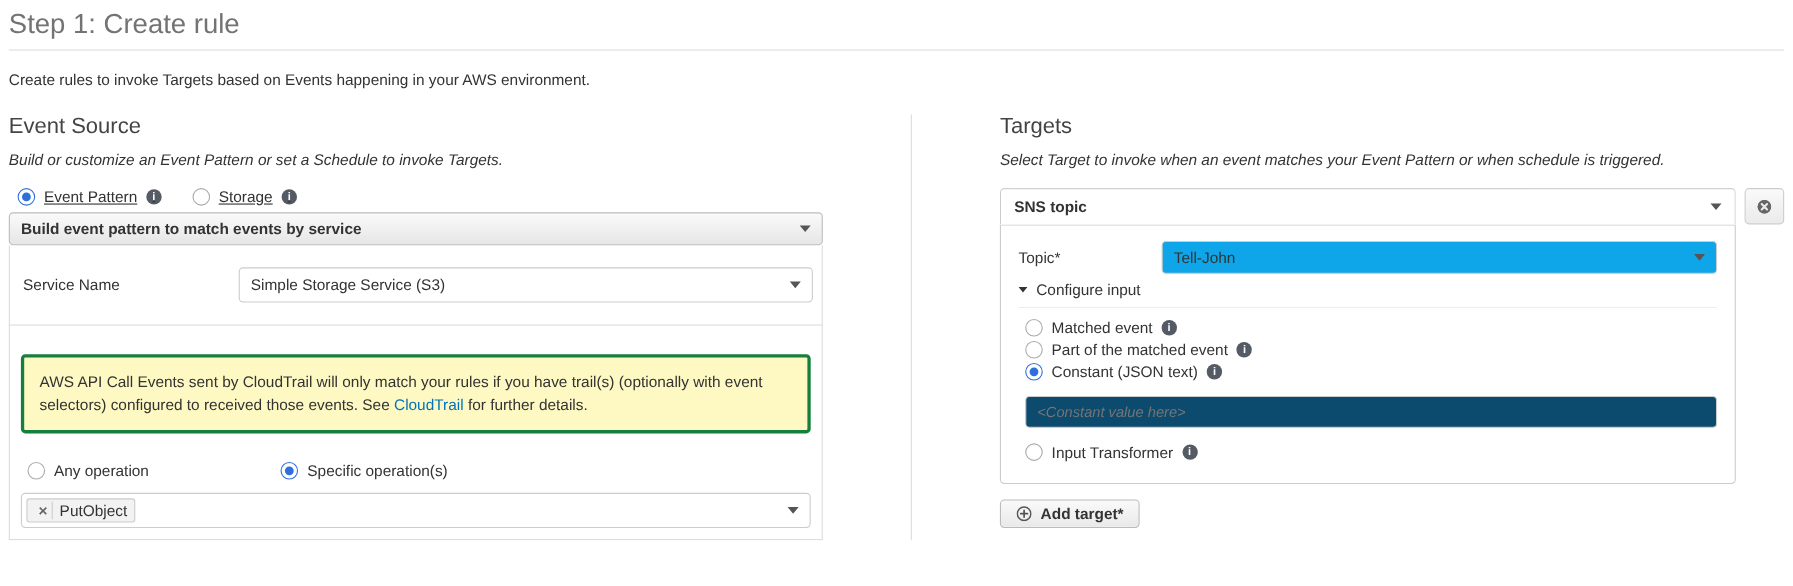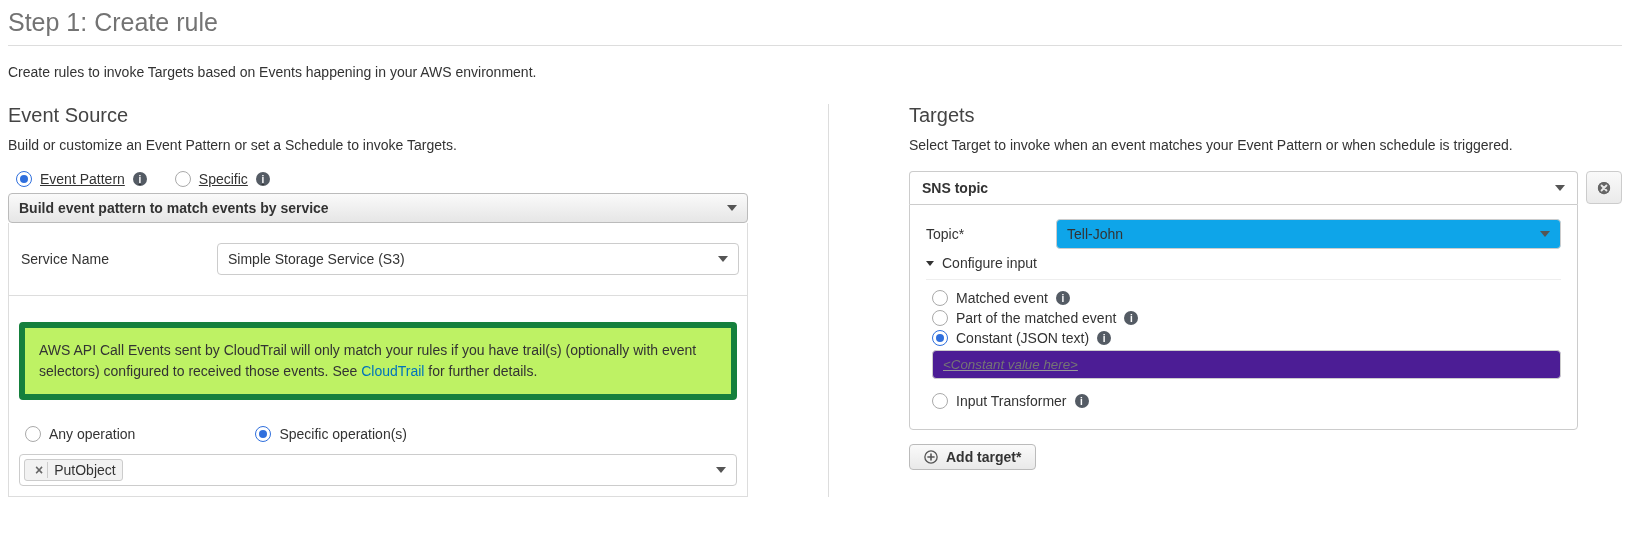--- a/index.html
+++ b/index.html
@@ -5,39 +5,39 @@
   * { box-sizing: border-box; }
   body { font-family: "Helvetica Neue", Helvetica, Arial, sans-serif; font-size: 14px; color: #333; margin: 0; padding: 8px 8px 20px 8px; width: 1630px; }
   h2 { font-size: 25px; font-weight: 400; color: #737373; margin: 0 0 4px 0; }
   hr.top { border: none; border-top: 1px solid #ddd; margin: 8px 0 18px 0; }
   .intro { color: #333; margin-bottom: 24px; }
   .columns { display: flex; gap: 40px; }
   .col-left { width: 780px; padding-right: 40px; }
   .col-div { width: 1px; background: #ddd; margin-right: 40px; }
   .col-right { flex: 1; }
   h3 { font-size: 20px; font-weight: 400; color: #444; margin: 0 0 10px 0; }
-  .sub { color: #333; margin-bottom: 18px; }
+  .sub { color: #333; margin-bottom: 18px; font-style: italic; }
 
   .radio-row { display: flex; align-items: center; gap: 28px; margin-bottom: 6px; padding-left: 8px; text-decoration: underline;}
   .radio-opt { display: flex; align-items: center; gap: 8px; }
   .radio { width: 16px; height: 16px; border-radius: 50%; border: 1px solid #aaa; display:inline-flex; align-items:center; justify-content:center; background:#fff;}
   .radio.checked { border-color: #2f6fdd; }
   .radio.checked::after { content:""; width:8px; height:8px; background:#2f6fdd; border-radius:50%; }
   .info-ico { display:inline-flex; width:14px; height:14px; border-radius:50%; background:#545b64; color:#fff; font-size:10px; font-weight:bold; align-items:center; justify-content:center; }
 
   .select-header { border:1px solid #bbb; background: linear-gradient(#fafafa,#e6e6e6); border-radius:4px; padding:6px 10px; display:flex; justify-content:space-between; align-items:center; font-weight:bold; }
   .caret { width:0;height:0;border-left:5px solid transparent;border-right:5px solid transparent;border-top:6px solid #555; }
 
   .panel { border:1px solid #ddd; border-top:none; padding:10px 8px; }
   .panel.inner { border:1px solid #ddd; border-top:none; }
   .form-row { display:flex; align-items:center; margin:10px 0; }
   .form-label { width:200px; padding-left:4px; }
   .form-select { flex:1; border:1px solid #ccc; border-radius:4px; padding:7px 10px; display:flex; justify-content:space-between; align-items:center; background:#fff; }
 
-  .info-box { background:#bef264; border:6px solid #15803d; border-radius:4px; padding:12px 14px; margin:16px 2px 14px 2px; color:#333; line-height:1.5; }
+  .info-box { background:#fef9c3; border:3px solid #15803d; border-radius:4px; padding:12px 14px; margin:16px 2px 14px 2px; color:#333; line-height:1.5; }
   .info-box a { color:#0073bb; text-decoration:none; }
 
   .op-radio-row { display:flex; gap:120px; padding: 12px 8px 12px 8px; }
 
   .tag-input { display:flex; align-items:center; border:1px solid #ccc; border-radius:4px; padding:4px; margin: 0 2px; }
   .tag { display:flex; align-items:center; background:#f2f2f2; border:1px solid #ccc; border-radius:3px; padding:2px 6px; gap:4px; }
   .tag .x { color:#666; font-weight:bold; padding:0 4px; border-right:1px solid #ccc; margin-right:2px; cursor:pointer;}
   .tag-input .spacer { flex:1; }
 
   .target-row { display:flex; gap:8px; margin-bottom:0;text-align:right; }
@@ -47,21 +47,21 @@
 
   .target-body { border:1px solid #ccc; border-radius:0 0 4px 4px; padding:14px 16px 16px 16px; margin-right:44px; }
   .t-row { display:flex; align-items:center; margin-bottom:0; }
   .t-label { width:130px; }
   .t-select { flex:1; border:1px solid #ccc; border-radius:4px; padding:6px 10px; display:flex; justify-content:space-between; align-items:center; background:#0ea5e9;}
   .collapse-caret { width:0;height:0;border-left:4px solid transparent;border-right:4px solid transparent;border-top:5px solid #333; margin-right:4px; display:inline-block;}
   .conf { display:flex; align-items:center; gap:4px; margin: 6px 0; }
   hr.thin { border:none; border-top:1px solid #eee; margin:8px 0 10px 0; }
   .radio-list { padding-left:6px; }
   .radio-list .radio-opt { margin:4px 0; }
-  .const-input { width:100%; border:1px solid #ccc; border-radius:4px; padding:6px 10px; color:#999; margin:0 0 10px 0; font-style:italic; background:#4c1d95;text-decoration:underline;}
+  .const-input { width:100%; border:1px solid #ccc; border-radius:4px; padding:6px 10px; color:#999; margin:10px 0 10px 0; font-style:italic; background:#0c4a6e;}
   .add-target { margin-top:14px; }
   .btn { display:inline-flex; align-items:center; gap:8px; background:linear-gradient(#fafafa,#e9e9e9); border:1px solid #bbb; border-radius:4px; padding:4px 14px; font-weight:bold; color:#333;}
   .plus-ico { width:14px;height:14px; }
 </style>
 </head>
 <body>
 
 <h2>Step 1: Create rule</h2>
 <hr class="top">
 <div class="intro">Create rules to invoke Targets based on Events happening in your AWS environment.</div>
@@ -73,21 +73,21 @@
     <div class="sub">Build or customize an Event Pattern or set a Schedule to invoke Targets.</div>
 
     <div class="radio-row">
       <div class="radio-opt">
         <span class="radio checked"></span>
         <span>Event Pattern</span>
         <span class="info-ico">i</span>
       </div>
       <div class="radio-opt">
         <span class="radio"></span>
-        <span>Specific</span>
+        <span>Storage</span>
         <span class="info-ico">i</span>
       </div>
     </div>
 
     <div class="select-header">
       <span>Build event pattern to match events by service</span>
       <span class="caret"></span>
     </div>
 
     <div class="panel">

